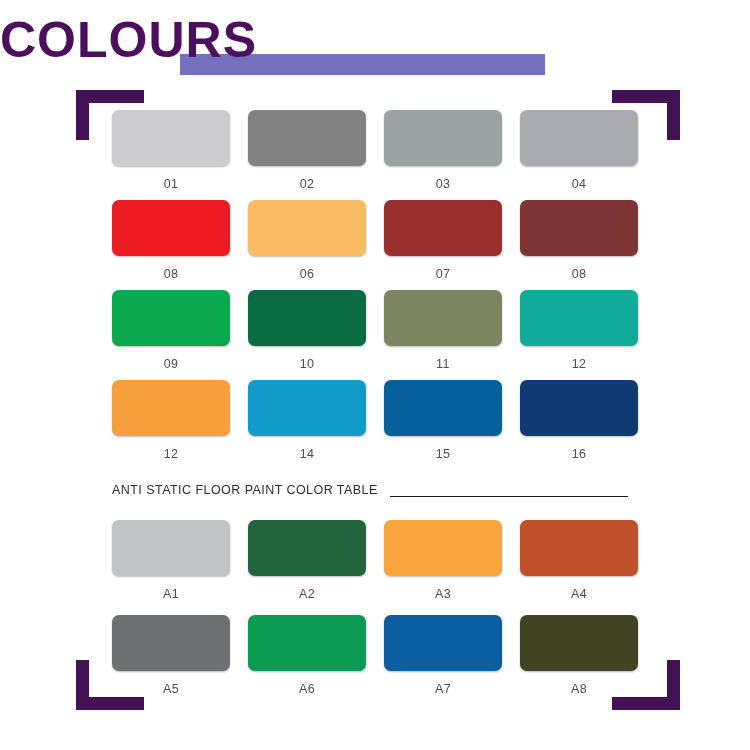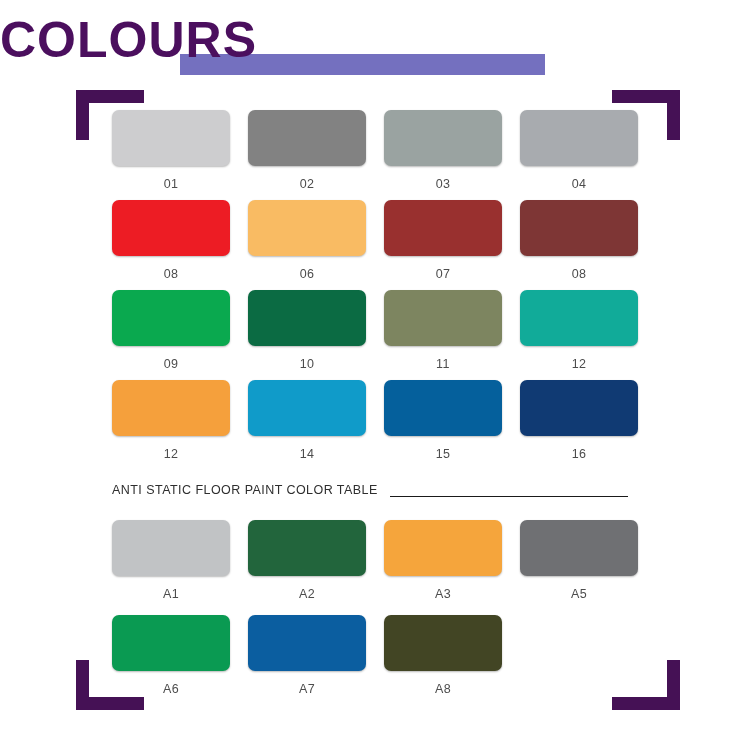--- a/index.html
+++ b/index.html
@@ -236,20 +236,24 @@
       </div>
       <div class="swatch-cell">
         <div class="swatch-chip" style="background: rgb(34, 101, 60);"></div>
         <div class="swatch-label">A2</div>
       </div>
       <div class="swatch-cell">
         <div class="swatch-chip" style="background: rgb(245, 165, 60);"></div>
         <div class="swatch-label">A3</div>
       </div>
       <div class="swatch-cell">
+        <div class="swatch-chip" style="background: rgb(192, 80, 42);"></div>
+        <div class="swatch-label">A4</div>
+      </div>
+      <div class="swatch-cell">
         <div class="swatch-chip" style="background: rgb(111, 112, 115);"></div>
         <div class="swatch-label">A5</div>
       </div>
       <div class="swatch-cell">
         <div class="swatch-chip" style="background: rgb(10, 154, 82);"></div>
         <div class="swatch-label">A6</div>
       </div>
       <div class="swatch-cell">
         <div class="swatch-chip" style="background: rgb(11, 94, 160);"></div>
         <div class="swatch-label">A7</div>

